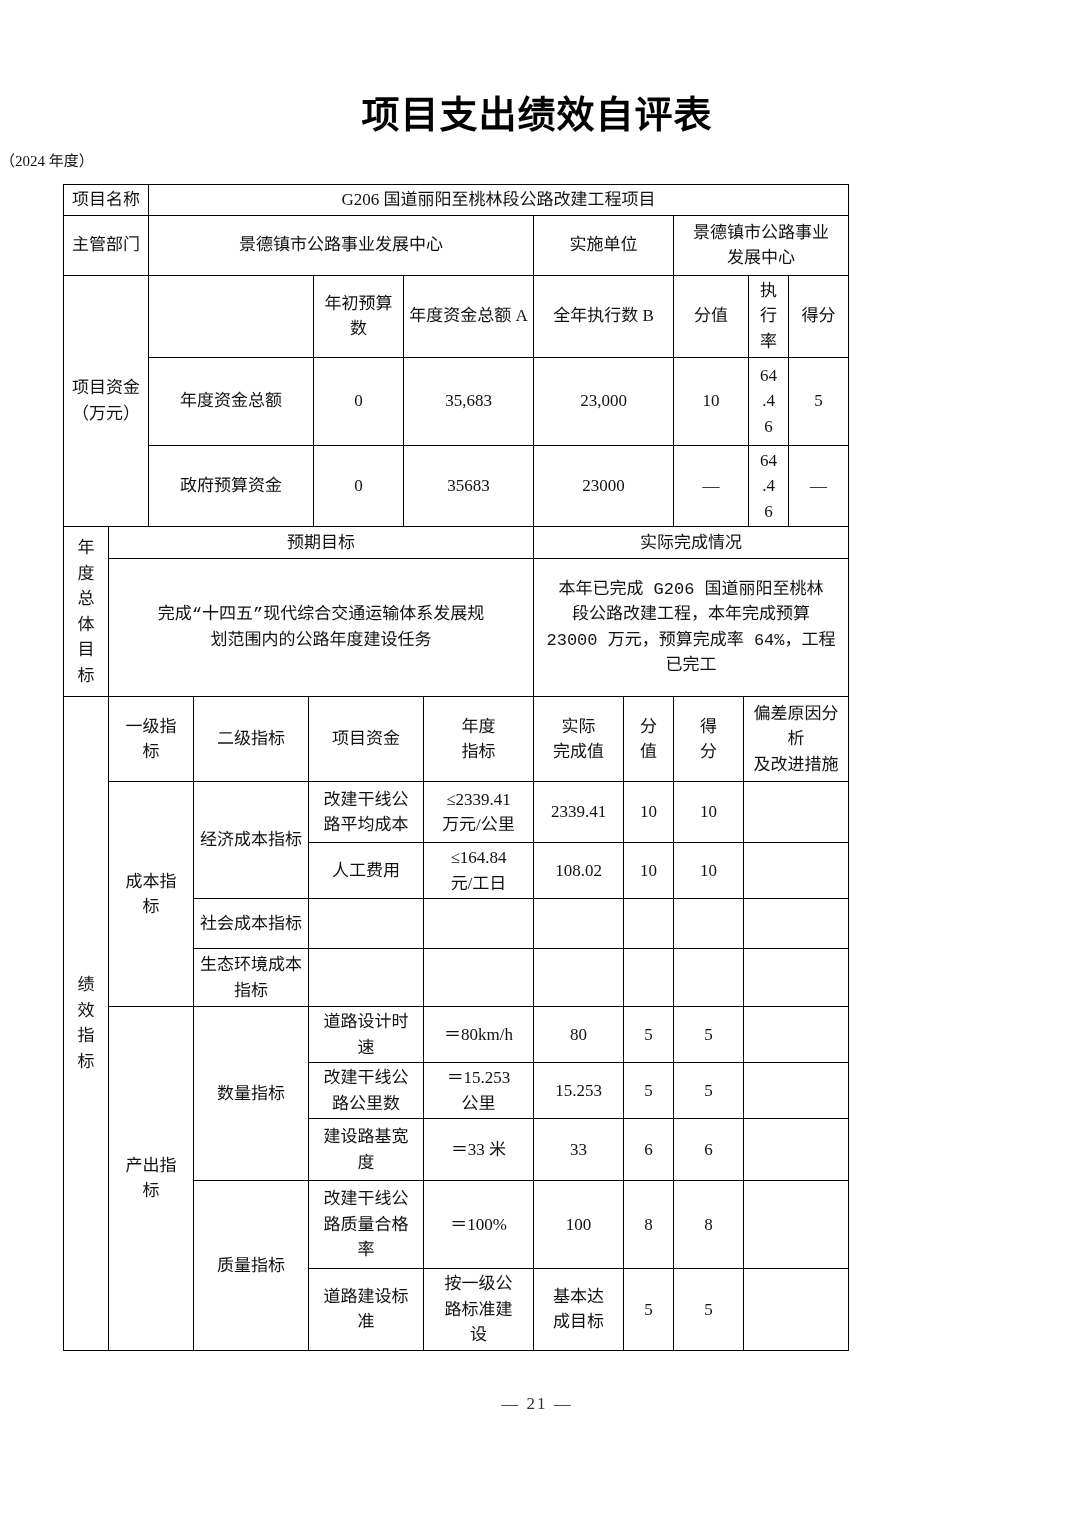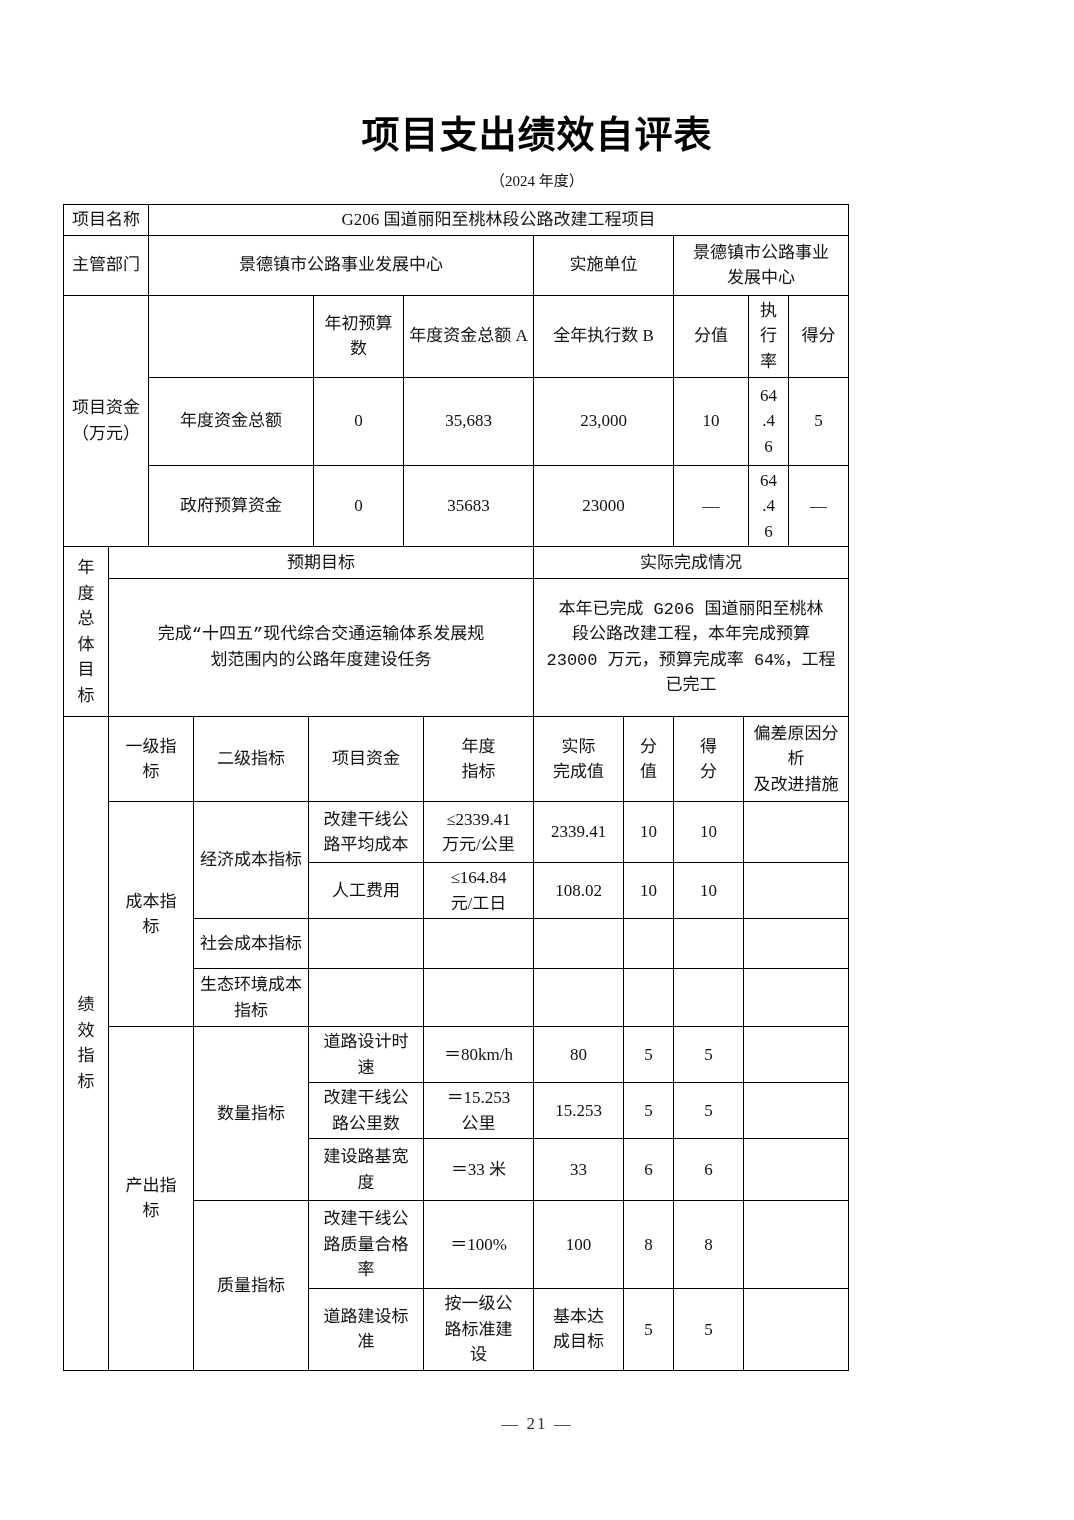--- a/index.html
+++ b/index.html
@@ -5,29 +5,28 @@
   html,body{margin:0;padding:0;background:#ffffff;}
   .page{
     position:relative;
     width:1074px;height:1520px;
     background:#ffffff;
     font-family:"Liberation Serif","DejaVu Serif",serif;
     color:#111;
     overflow:hidden;
   }
   .title{
-    margin:0;padding-top:104px;
+    margin:8px;padding-top:76px;
     text-align:center;
     font-size:38px;font-weight:bold;
     letter-spacing:1px;
     color:#000;
   }
   .subtitle{
     margin-top:10px;
-    text-align:center;
     font-size:15px;
   }
   .tables{margin:14px 0 0 63px;width:785px;}
   table.t{
     width:785px;
     border-collapse:collapse;
     table-layout:fixed;
   }
   table.t + table.t{margin-top:-1px;}
   table.t td{

